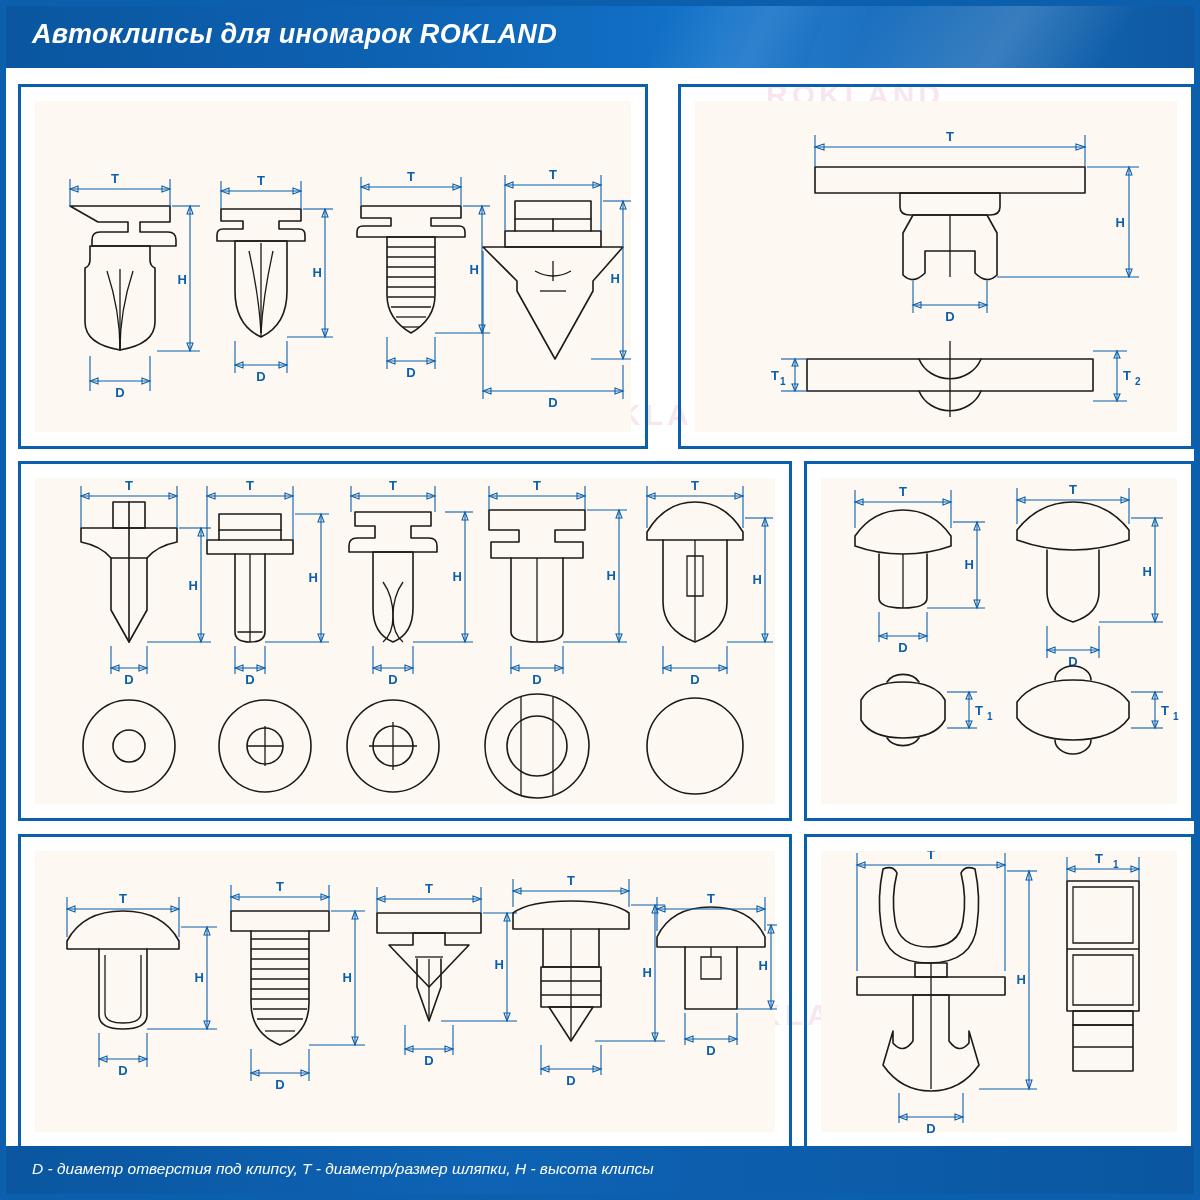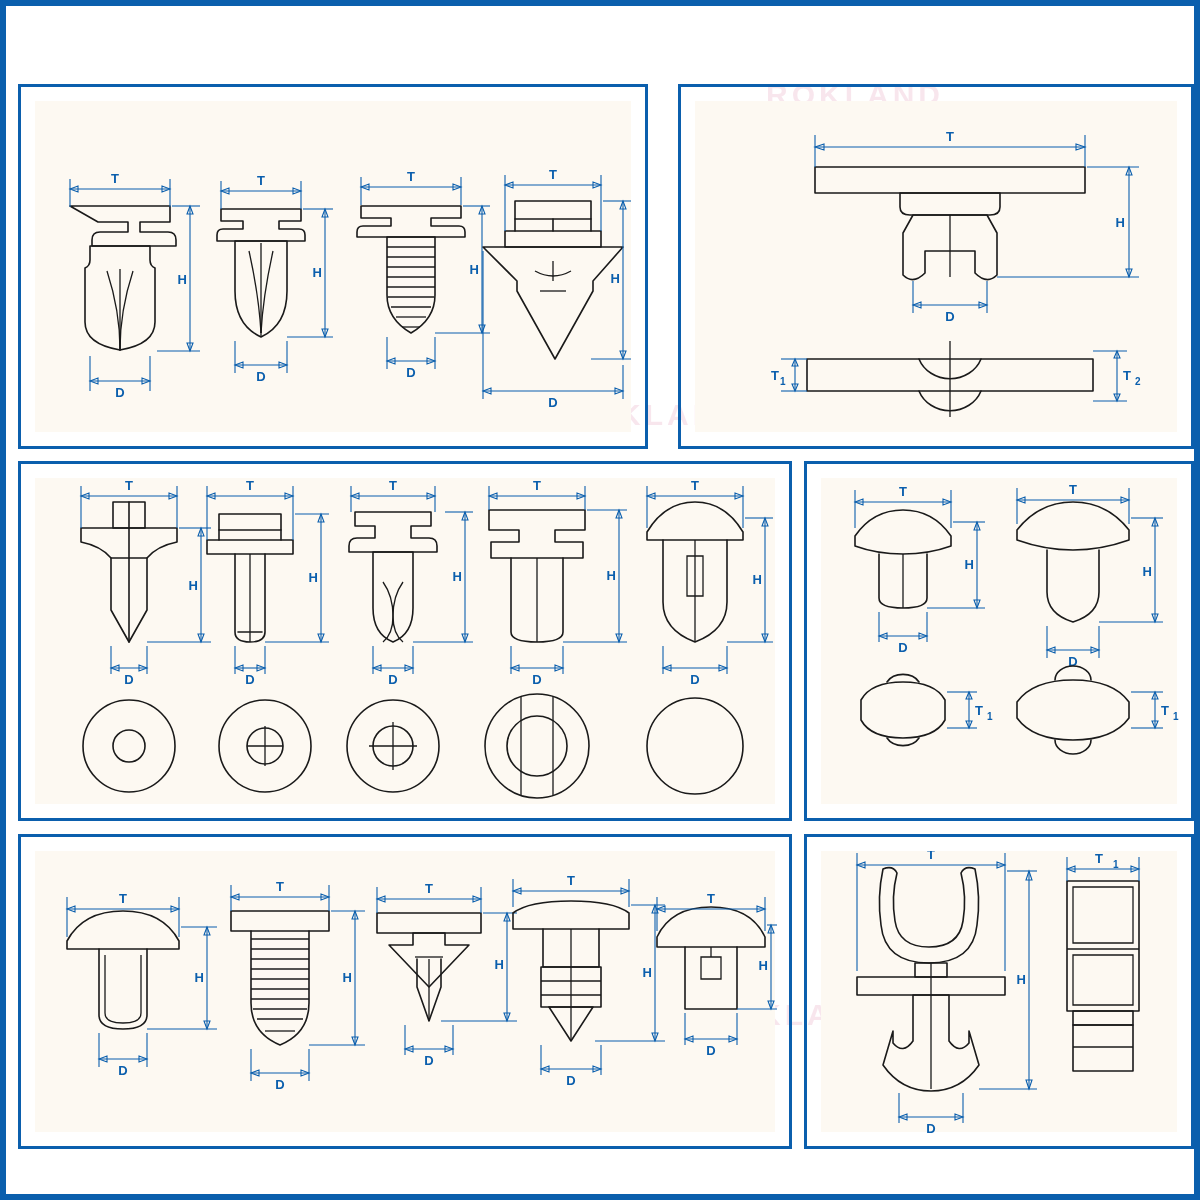--- a/index.html
+++ b/index.html
@@ -121,20 +121,25 @@
 <div class="page">
 
   <div class="watermark">
     <div class="wm-text" style="left:760px; top:10px;">ROKLAND</div>
     <div class="wm-text" style="left:560px; top:330px;">ROKLAND</div>
     <div class="wm-text" style="left:250px; top:690px;">ROKLAND</div>
     <div class="wm-text" style="left:700px; top:930px;">ROKLAND</div>
     <div class="wm-text" style="left:90px; top:300px;">ROKLAND</div>
   </div>
 
+  <div class="header">
+    <div class="shine"></div>
+    <div class="shine2"></div>
+    <div class="header-title">Автоклипсы  для иномарок ROKLAND</div>
+  </div>
 
   <div class="panel" style="left:12px; top:78px; width:630px; height:365px;">
     <div class="panel-inner">
       <svg width="598" height="333" viewBox="0 0 598 333">
 
         <g>
           <path class="ln" d="M35 105 h100 v16 h-30 v10 h28 q8 0 8 8 v6 h-84 v-6 q0 -8 8 -8 h28 v-10 h-30 z"></path>
           <path class="ln" d="M55 145 v14 q0 6 -5 8 v54 q0 22 35 28 q35 -6 35 -28 v-54 q-5 -2 -5 -8 v-14 z"></path>
           <path class="ln2" d="M72 170 q13 40 13 78"></path>
           <path class="ln2" d="M98 170 q-13 40 -13 78"></path>
@@ -665,14 +670,17 @@
           <line class="dim" x1="318" y1="6" x2="318" y2="30"></line>
           <line class="dim" x1="246" y1="18" x2="318" y2="18"></line>
           <path class="dim" d="M246 18 l8 -3 v6 z M318 18 l-8 -3 v6 z" fill="#0b5fad"></path>
           <text class="lbl" x="278" y="12" text-anchor="middle">T</text>
           <text class="lbl-s" x="292" y="17" text-anchor="start">1</text>
         </g>
       </svg>
     </div>
   </div>
 
+  <div class="footer">
+    <div class="footer-text">D - диаметр отверстия под клипсу, Т - диаметр/размер шляпки, H - высота клипсы</div>
+  </div>
 
 </div>
 
 </body></html>

